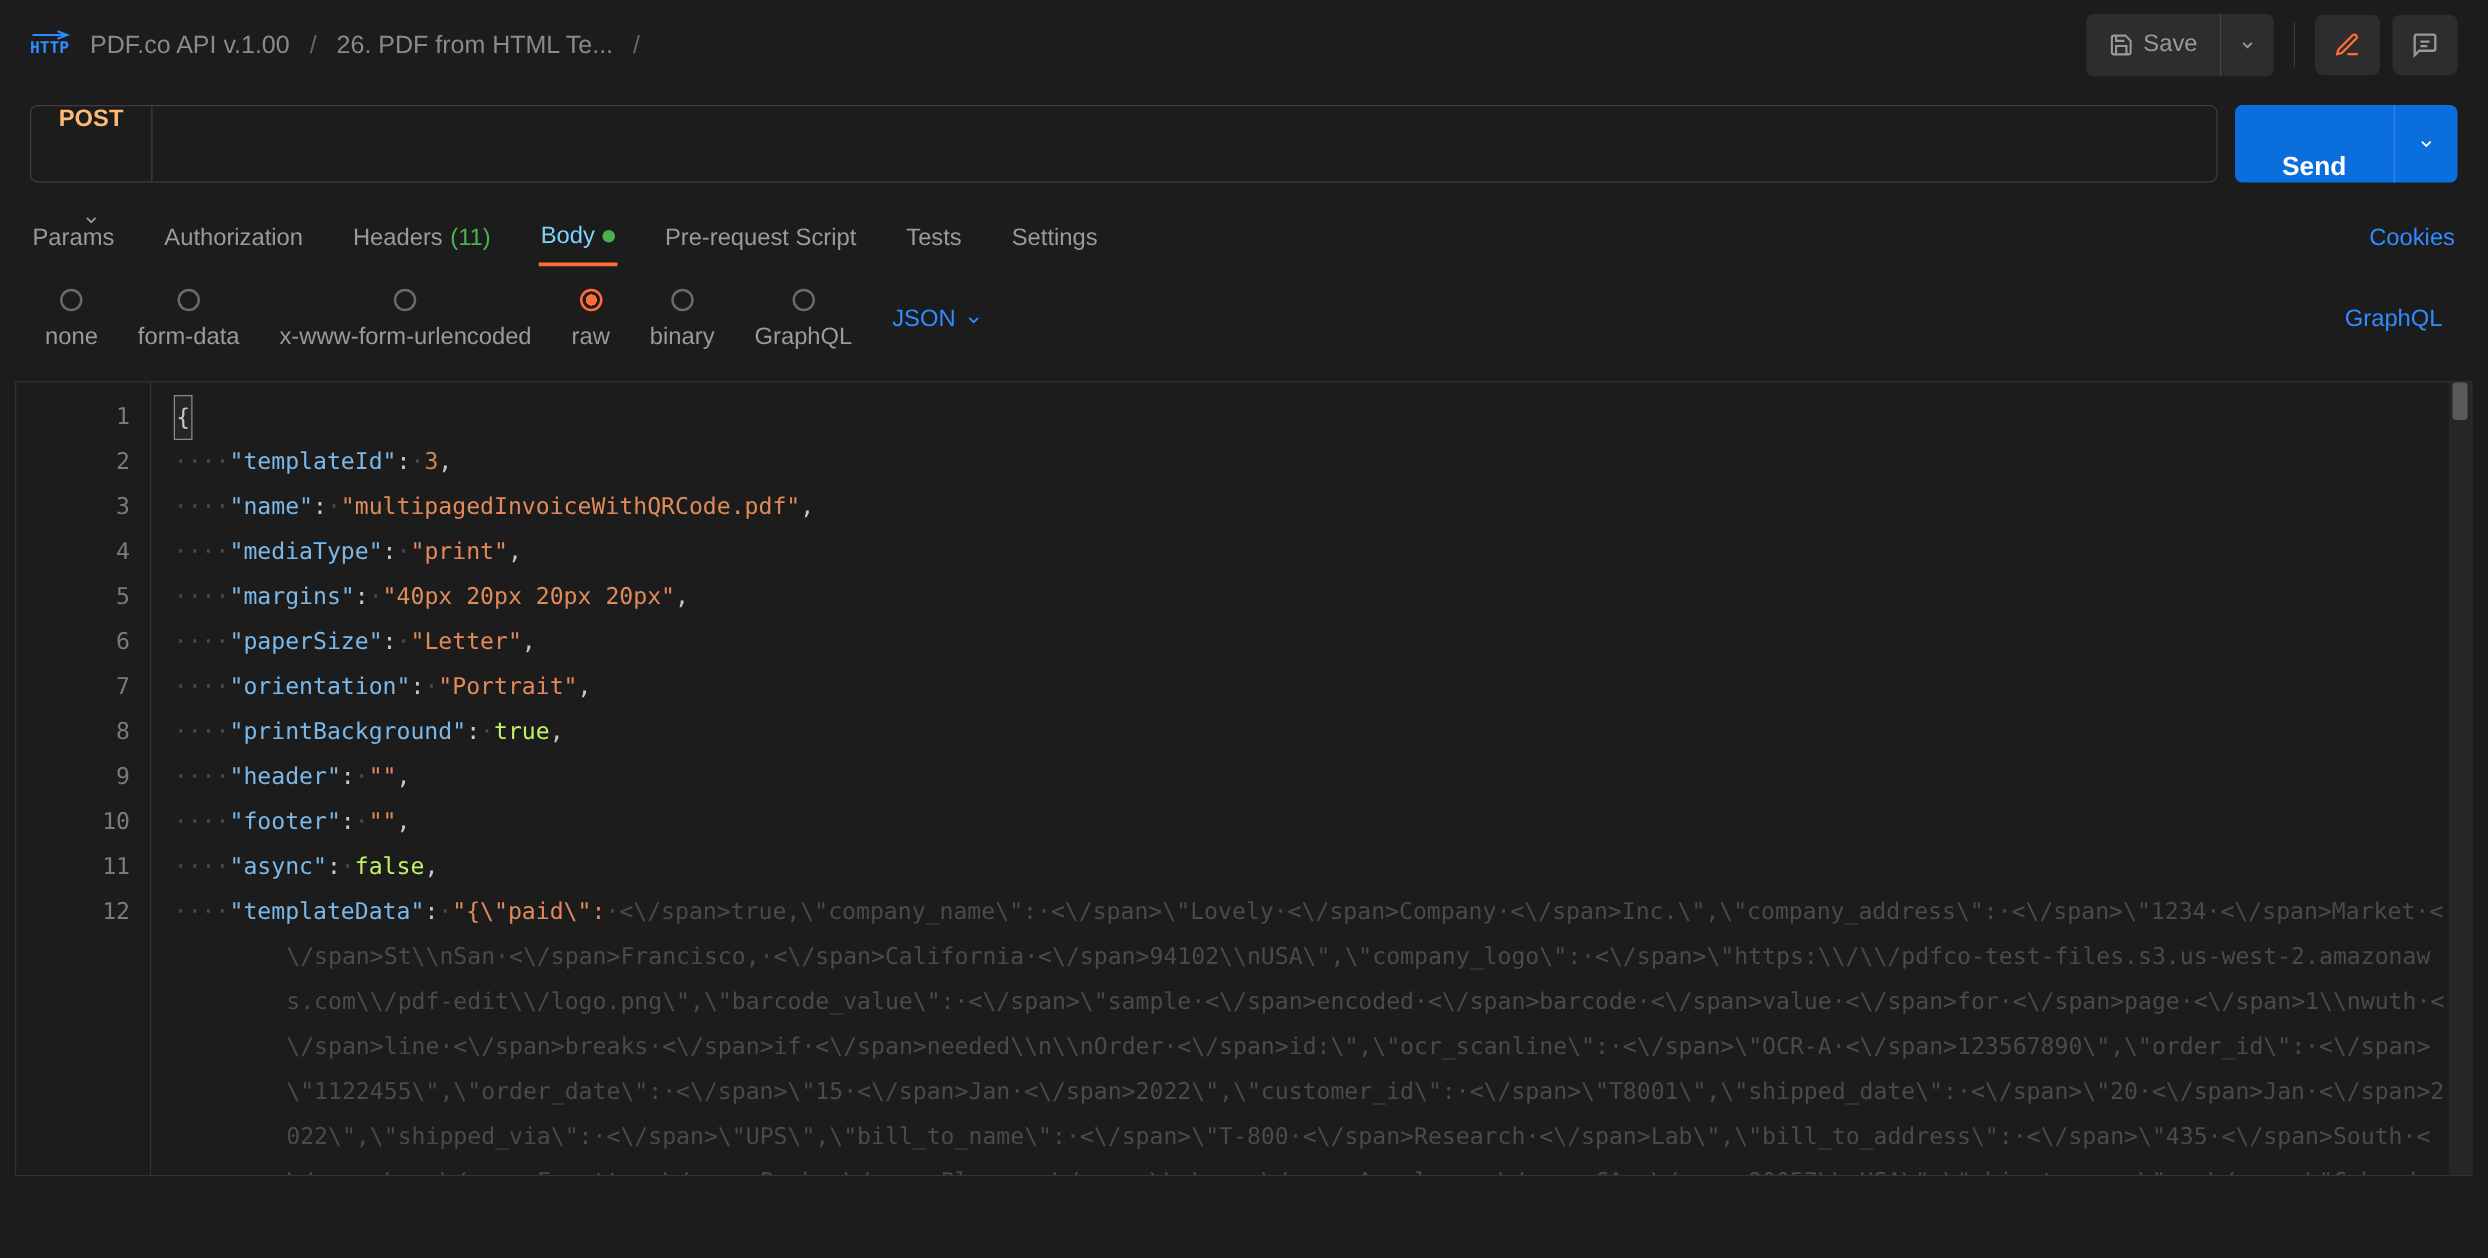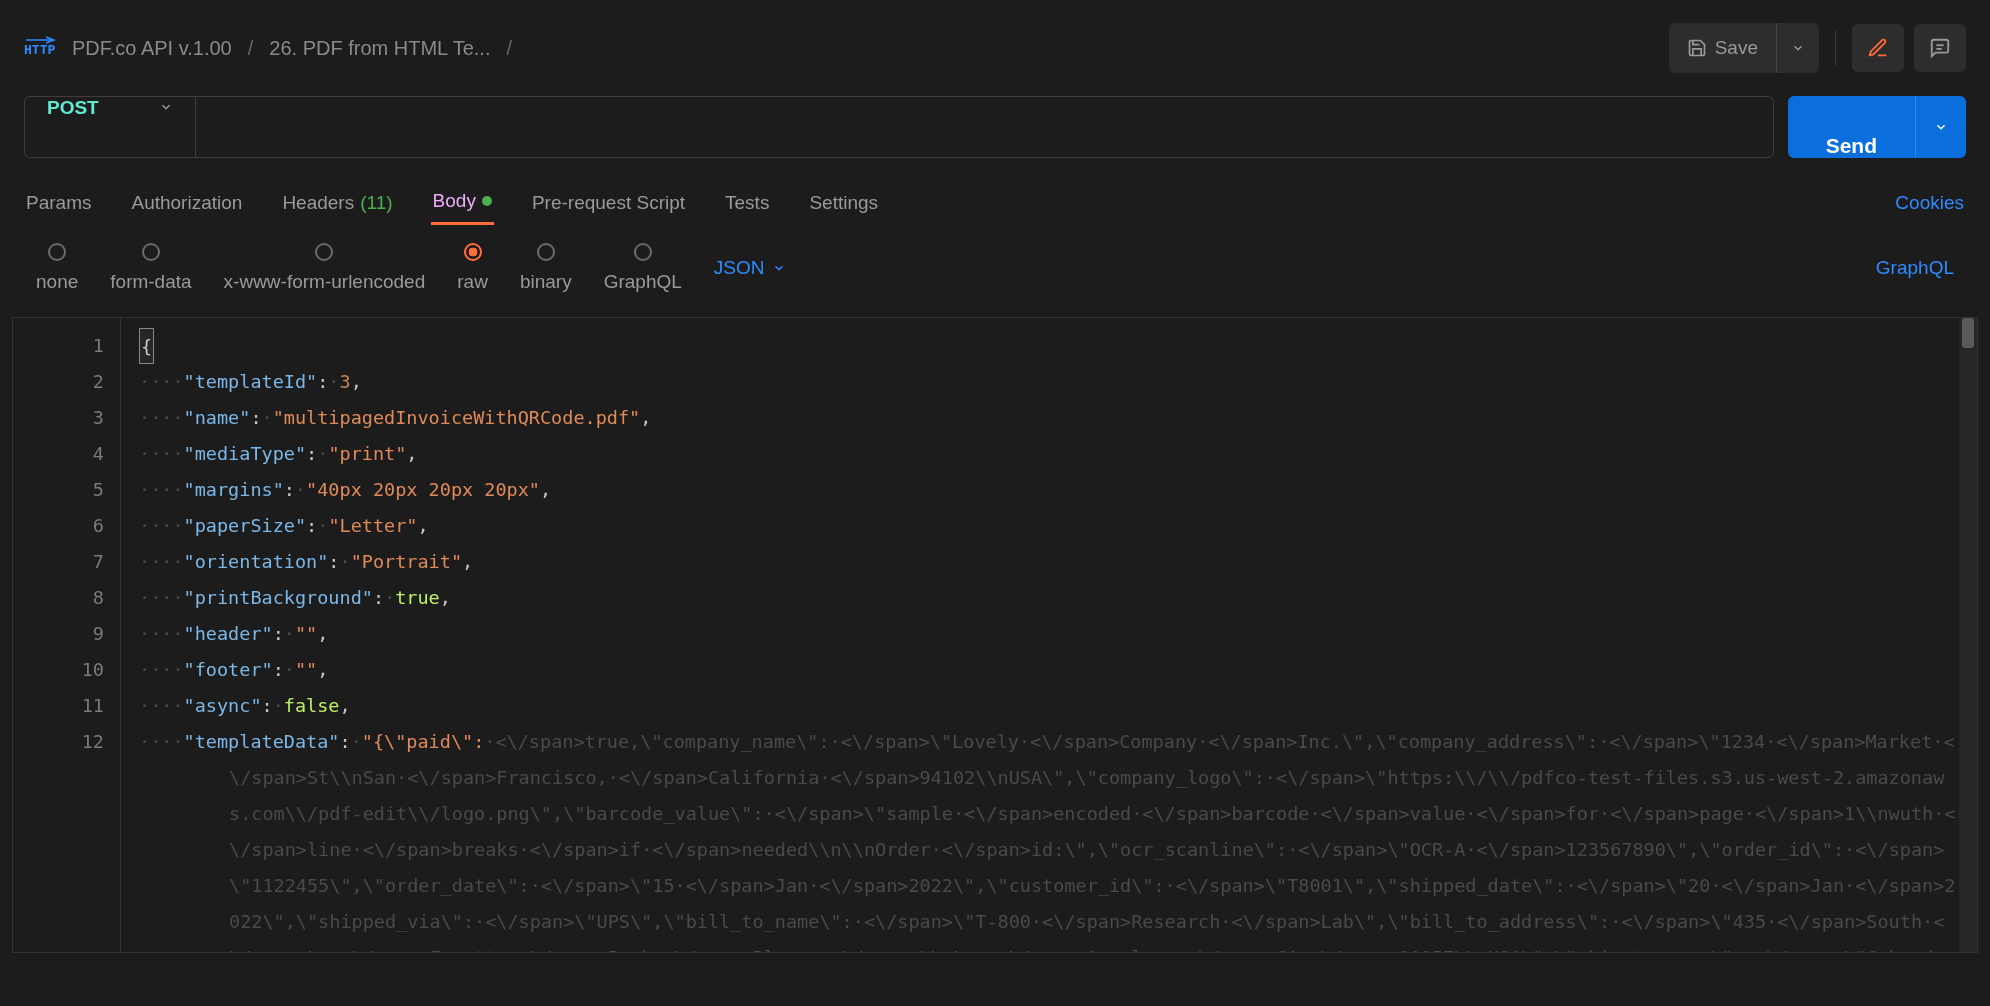--- a/index.html
+++ b/index.html
@@ -13,21 +13,20 @@
     overflow: hidden;
   }
 
   
   .topbar {
     display: flex;
     align-items: center;
     padding: 12px 24px;
     gap: 16px;
     height: 72px;
-    margin-top: 12px;
   }
   .http-icon {
     display: inline-flex;
     align-items: center;
   }
   .breadcrumb {
     display: flex;
     align-items: center;
     gap: 16px;
     flex: 1;
@@ -81,27 +80,29 @@
   .url-row { display: flex; padding: 12px 24px; gap: 14px; }
   .url-group {
     display: flex;
     flex: 1;
     border: 1px solid #3d3d3d;
     border-radius: 6px;
     height: 62px;
   }
   .method-select {
     display: flex;
+    align-items: center;
     gap: 60px;
     padding: 0 22px;
     border-right: 1px solid #3d3d3d;
-    color: #5eead4;
+    color: #fdba74;
     font-weight: 700;
     font-size: 19px;
     cursor: pointer;
+    flex-direction: column;
   }
   .method-select .chev { color: #9a9a9a; }
   .url-input {
     flex: 1;
     background: transparent;
     border: none;
     outline: none;
     color: #d4d4d4;
     font-size: 19px;
     padding: 0 22px;
@@ -139,21 +140,21 @@
     font-size: 19px;
     color: #9a9a9a;
   }
   .tab {
     padding: 10px 2px;
     cursor: pointer;
     display: flex;
     align-items: center;
     gap: 6px;
   }
-  .tab.active { color: #f0abfc; border-bottom: 3px solid #ff6c37; }
+  .tab.active { color: #7dd3fc; border-bottom: 3px solid #ff6c37; }
   .tab .count { color: #4caf50; }
   .tab .dot-ind { width: 10px; height: 10px; background: #4caf50; border-radius: 50%; display: inline-block; }
   .tab-spacer { flex: 1; }
   .cookies-link { color: #2d8cff; cursor: pointer; padding: 10px 2px; }
 
   
   .body-sub {
     display: flex;
     align-items: center;
     padding: 18px 36px;

